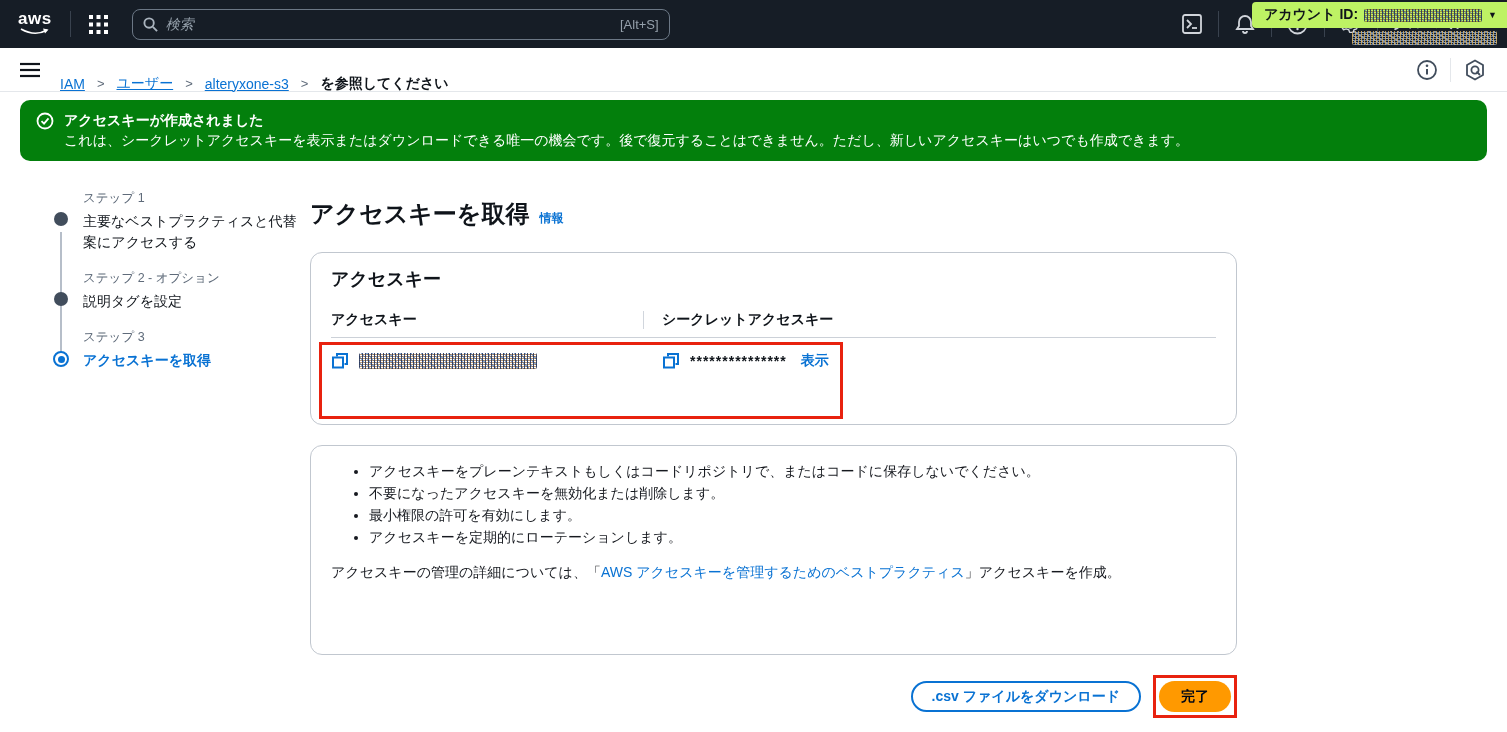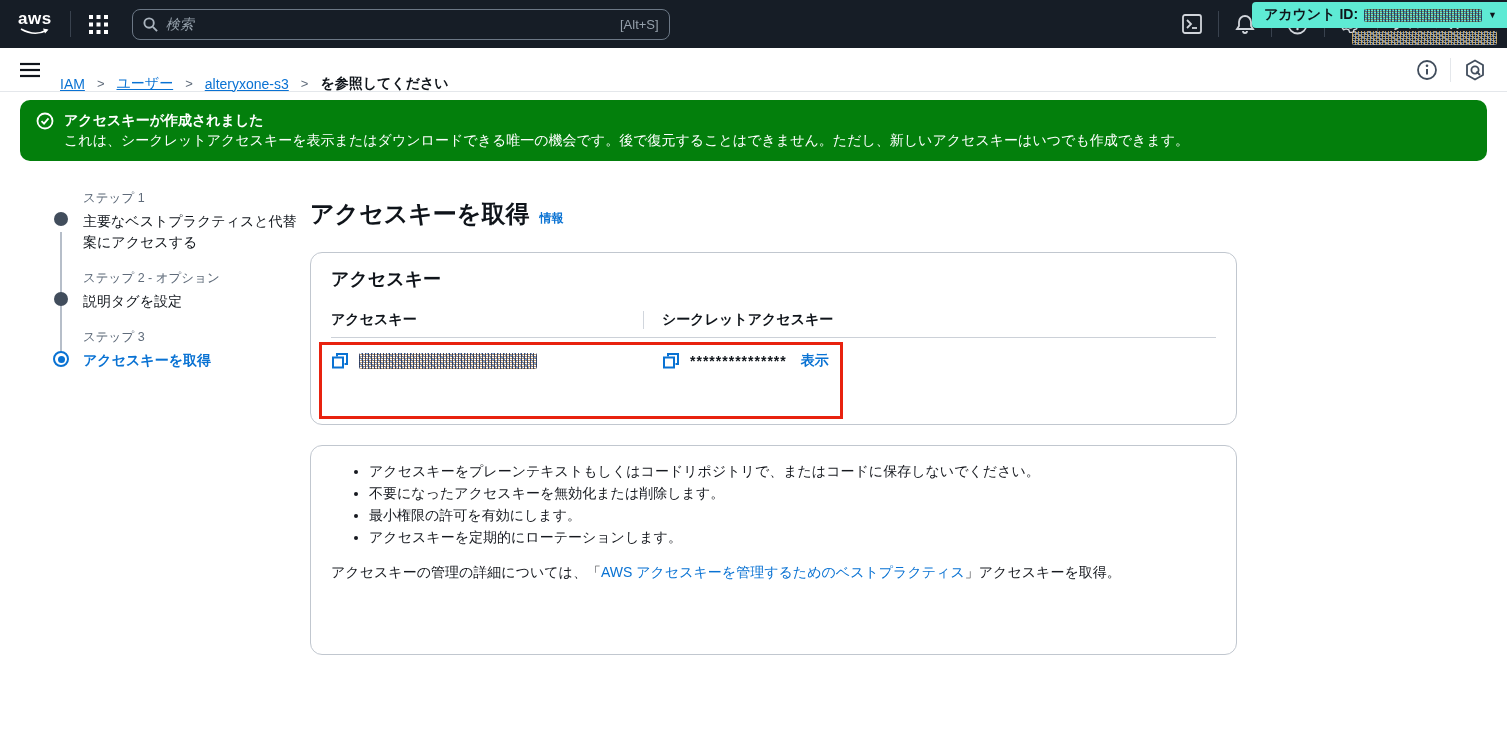--- a/index.html
+++ b/index.html
@@ -20,21 +20,21 @@
   .searchbox input { flex:1; background:transparent; border:none; outline:none; color:#d1d5db;
                      font-size:14px; margin-left:8px; font-family:"Liberation Sans", sans-serif; }
   .searchbox input::placeholder { color:#95a0ab; font-style:italic; }
   .search-shortcut { color:#95a0ab; font-size:13px; }
   .nav-right { display:flex; align-items:center; margin-left:auto; }
   .nav-icon-btn { width:34px; height:30px; display:flex; align-items:center; justify-content:center; cursor:pointer; }
   .nav-vsep { width:1px; height:26px; background:#39424e; margin:0 9px; }
   .region { display:flex; align-items:center; gap:6px; font-size:14px; font-weight:bold; color:#d1d5db;
             margin:0 14px 0 6px; cursor:pointer; }
   .region .chev { font-size:9px; color:#d1d5db; }
-  .account-id-box { position:absolute; top:2px; right:0; height:26px; background:#5eead4; color:#0f141a;
+  .account-id-box { position:absolute; top:2px; right:0; height:26px; background:#bef264; color:#0f141a;
                     display:flex; align-items:center; gap:6px; padding:0 10px 0 12px;
                     border-radius:4px 0 0 4px; font-size:14px; font-weight:bold; }
   .account-id-box .chev { font-size:9px; color:#0f141a; }
   .account-noise { position:absolute; top:31px; right:10px; width:145px; height:14px; }
 
   
   .noise-dark {
     border-radius:2px;
     background:
       repeating-linear-gradient(90deg, rgba(30,48,90,.85) 0 1px, transparent 1px 3px),
@@ -308,18 +308,24 @@
       <div class="annot annot-table"></div>
     </section>
 
     <section class="card bp-card" style="height:210px;">
       <ul class="bp-list">
         <li>アクセスキーをプレーンテキストもしくはコードリポジトリで、またはコードに保存しないでください。</li>
         <li>不要になったアクセスキーを無効化または削除します。</li>
         <li>最小権限の許可を有効にします。</li>
         <li>アクセスキーを定期的にローテーションします。</li>
       </ul>
-      <p class="bp-footer"><span>アクセスキーの管理の詳細については、「</span><a>AWS アクセスキーを管理するためのベストプラクティス</a><span>」アクセスキーを取得。</span></p>
+      <p class="bp-footer"><span>アクセスキーの管理の詳細については、「</span><a>AWS アクセスキーを管理するためのベストプラクティス</a><span>」アクセスキーを作成。</span></p>
     </section>
 
+    <div class="actions">
+      <button class="btn-csv">.csv ファイルをダウンロード</button>
+      <div class="done-annot">
+        <button class="btn-done">完了</button>
+      </div>
+    </div>
   </main>
 
 </div>
 
 </body></html>

